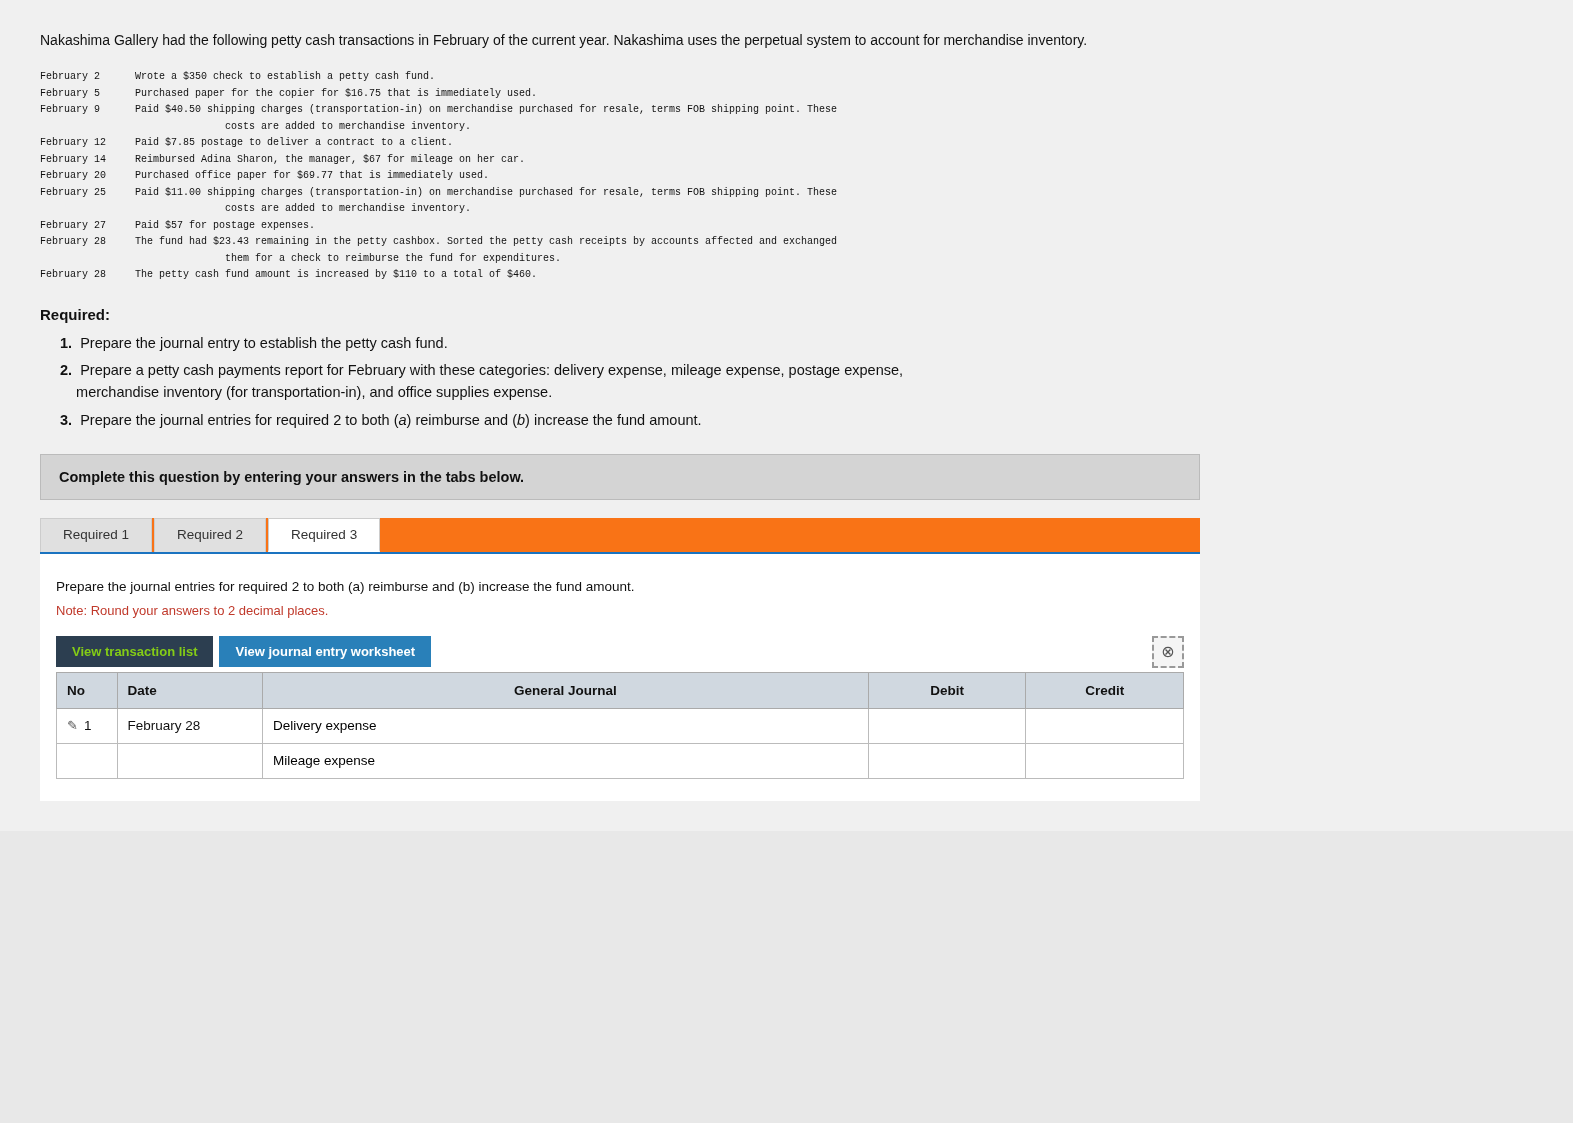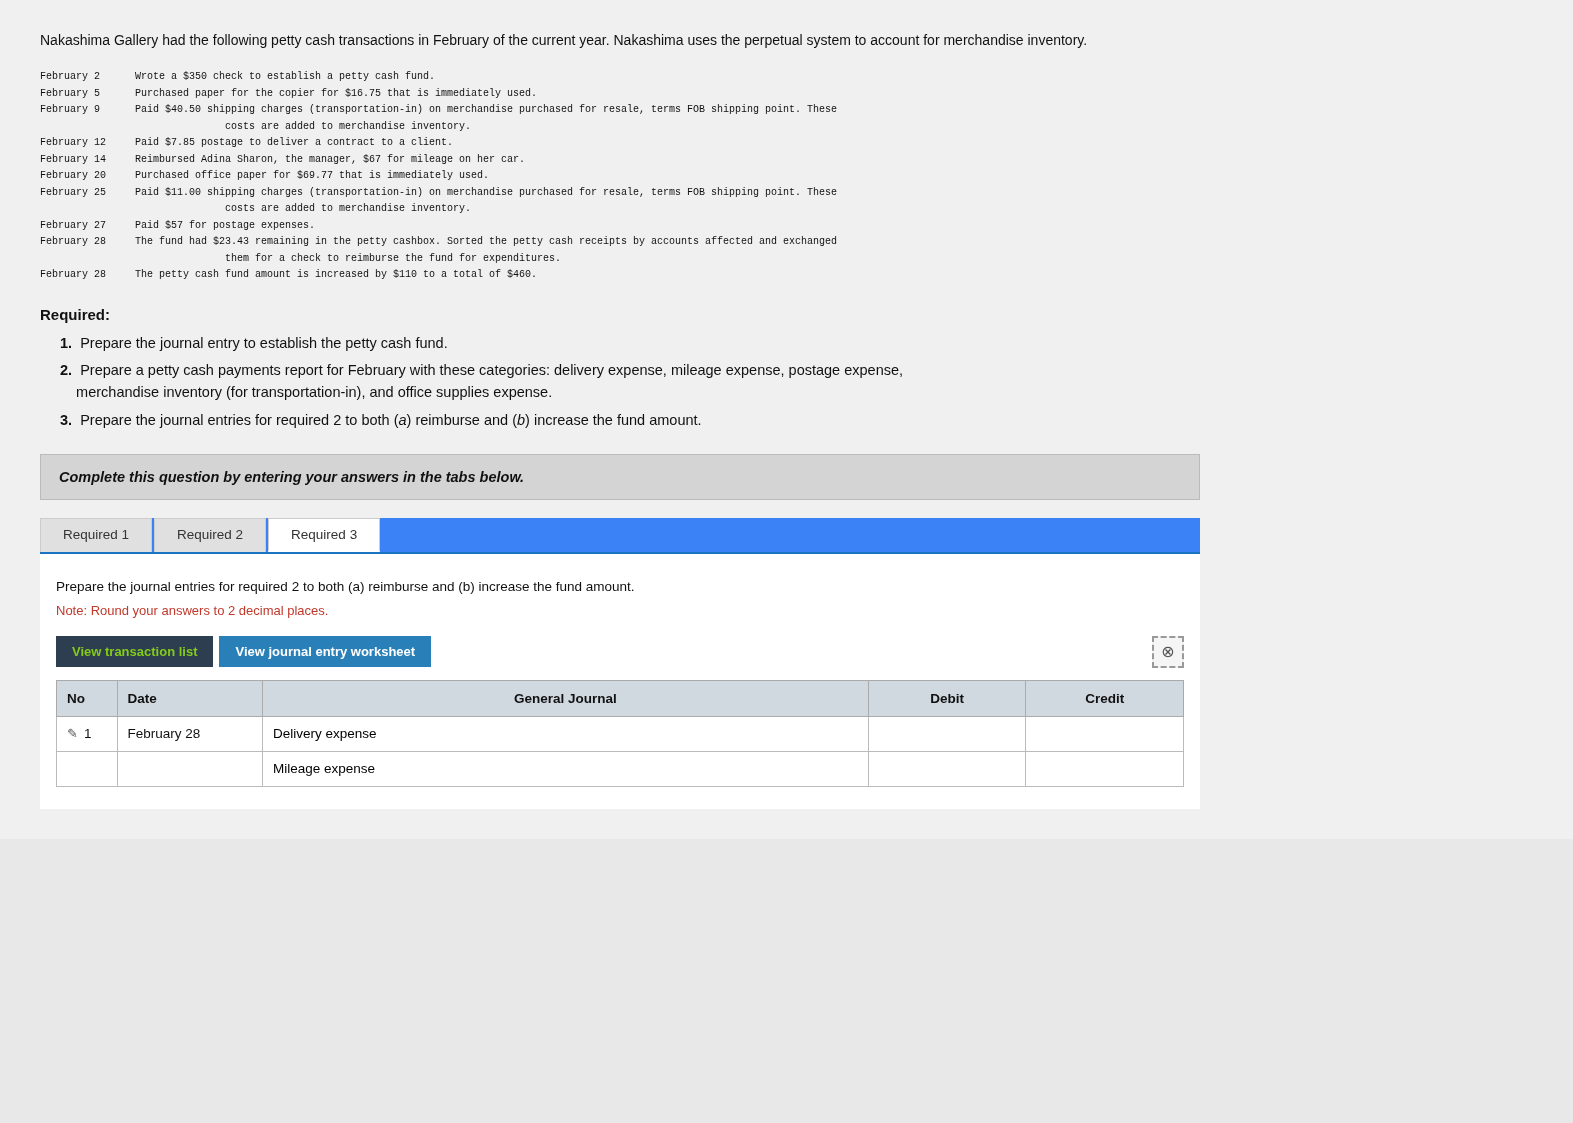--- a/index.html
+++ b/index.html
@@ -63,26 +63,25 @@
       margin-right: 4px;
     }
     .complete-box {
       background: #d4d4d4;
       border: 1px solid #bbb;
       padding: 14px 18px;
       margin-bottom: 18px;
       font-weight: bold;
       font-size: 14.5px;
       max-width: 1160px;
-      font-style: italic;
     }
     .tabs-row {
       display: flex;
       border-bottom: 2px solid #1a73c0;
-      background: #3b82f6;
+      background: #f97316;
     }
     .tab {
       padding: 8px 22px;
       font-size: 13.5px;
       cursor: pointer;
       border: 1px solid #ccc;
       border-bottom: none;
       background: #e0e0e0;
       color: #333;
       margin-right: 2px;
@@ -144,21 +143,21 @@
       display: flex;
       align-items: center;
       justify-content: center;
       cursor: pointer;
       font-size: 16px;
       color: #555;
     }
     .journal-table {
       width: 100%;
       border-collapse: collapse;
-      margin-top: 12px;
+      margin-top: 4px;
       font-size: 13.5px;
       background: #fff;
     }
     .journal-table th {
       background: #d0d8e0;
       border: 1px solid #aaa;
       padding: 7px 10px;
       font-weight: bold;
     }
     .journal-table th.left {

